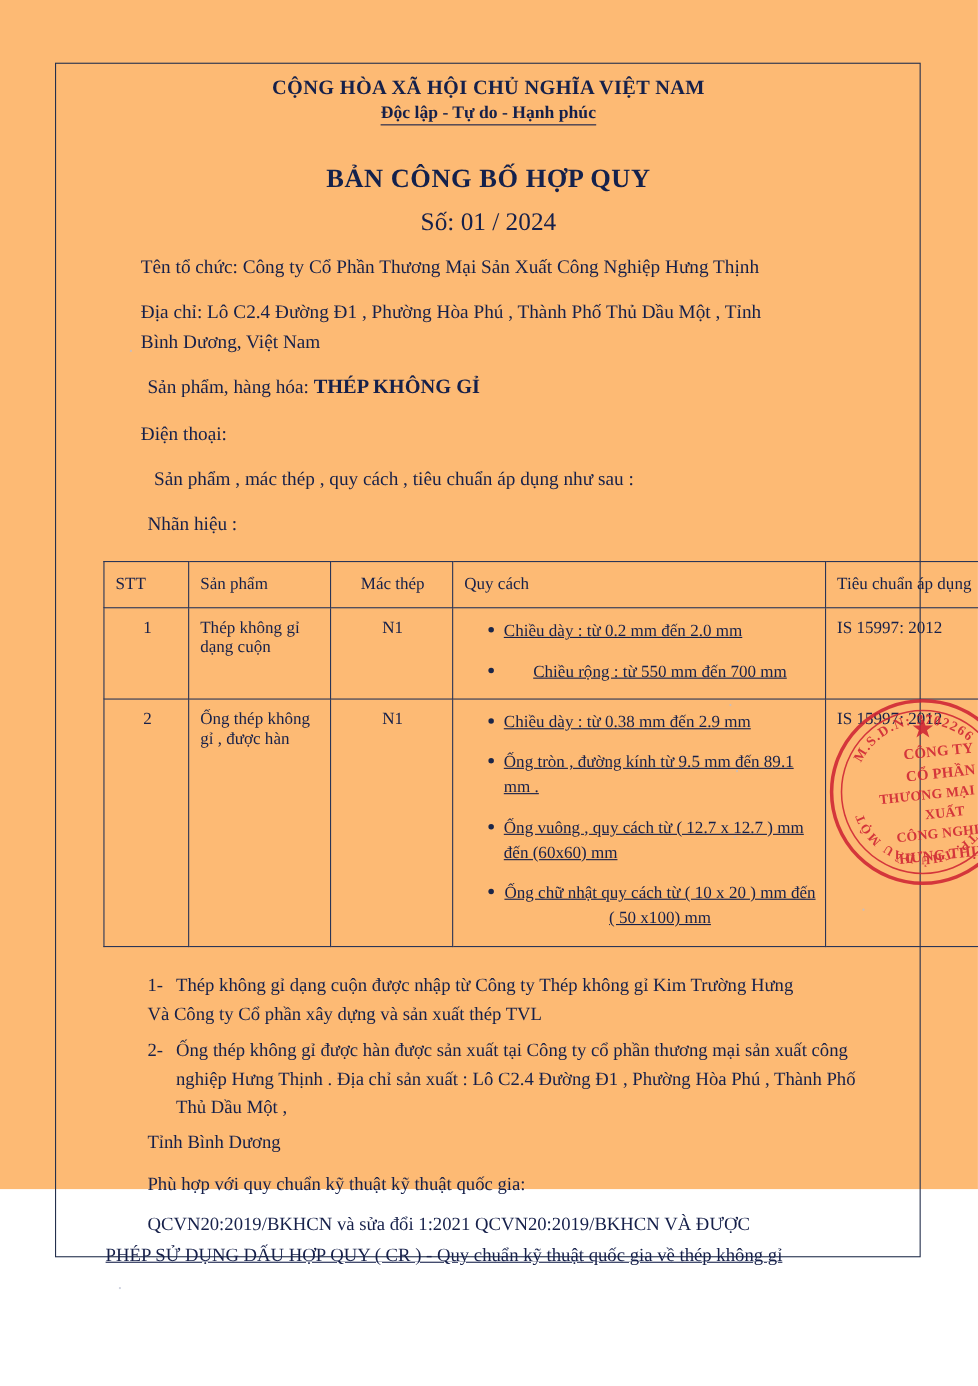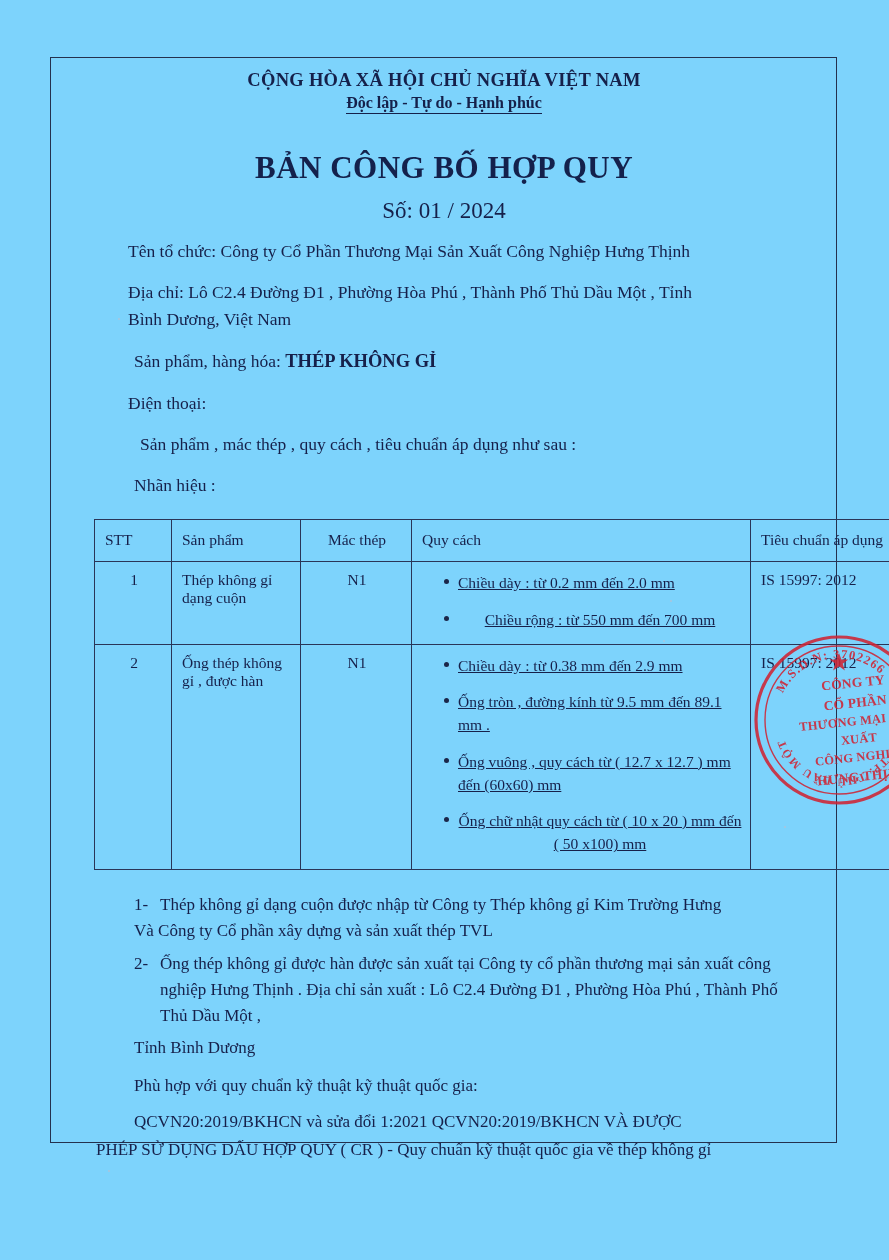--- a/index.html
+++ b/index.html
@@ -12,22 +12,22 @@
     height: 1260px;
     position: relative;
     font-family: "Liberation Serif", serif;
     color: #1a1a2e;
     overflow: hidden;
   }
   .page {
     position: absolute;
     left: 0; top: 0;
     width: 889px;
-    height: 1260px;
-    background: #7dd3fc;
+    height: 1081px;
+    background: #fdba74;
   }
   
   .doc-frame {
     position: absolute;
     left: 50px;
     top: 57px;
     width: 787px;
     height: 1086px;
     border: 1.6px solid #24304d;
     box-sizing: border-box;
@@ -52,21 +52,21 @@
   .nation-sub {
     font-size: 16px;
     font-weight: bold;
     color: #15204a;
     margin-top: 3px;
     display: inline-block;
     border-bottom: 1.3px solid #15204a;
     padding-bottom: 1px;
   }
   .main-title {
-    font-size: 31px;
+    font-size: 24px;
     font-weight: bold;
     color: #14214c;
     margin-top: 36px;
     letter-spacing: 0.5px;
     text-align: center;
   }
   .doc-number {
     font-size: 23px;
     margin-top: 12px;
     color: #16204a;
@@ -166,20 +166,21 @@
     margin-top: 10px;
     text-align: justify;
   }
   .tail-3 {
     font-size: 17px;
     line-height: 1.55;
     color: #16204a;
     margin-top: 2px;
     padding-left: 2px;
     text-align: justify;
+    text-decoration: underline;
   }
 
   
   .stamp {
     position: absolute;
     left: 746px;
     top: 627px;
     width: 186px;
     height: 186px;
     pointer-events: none;

